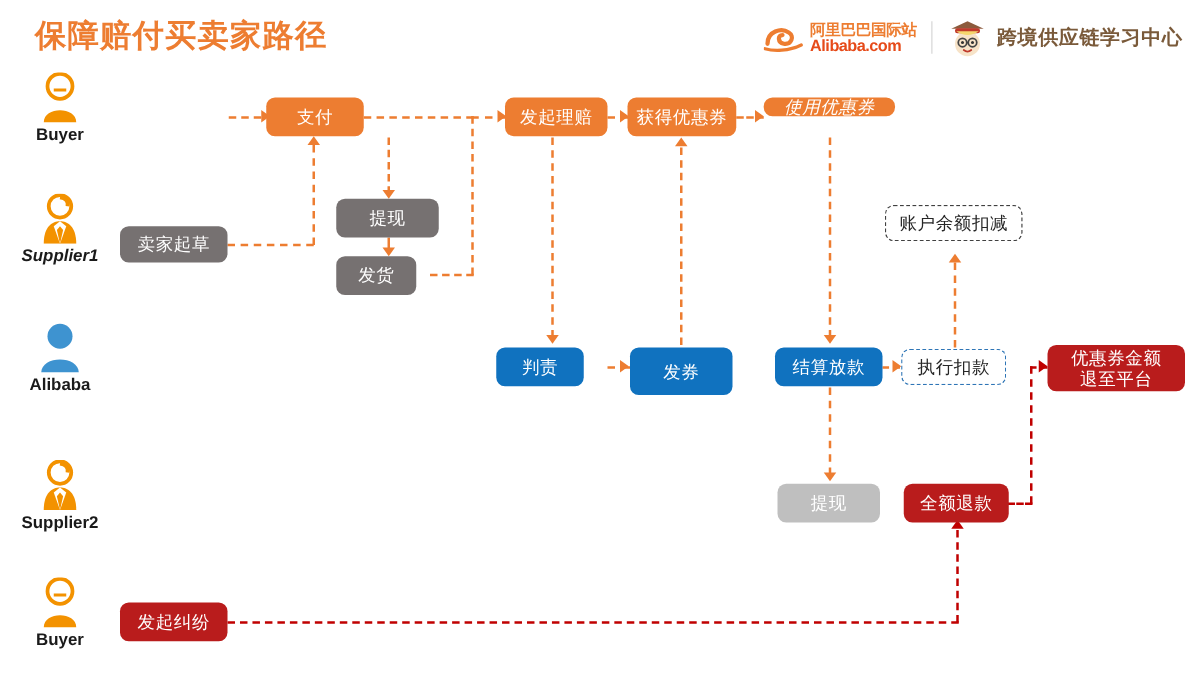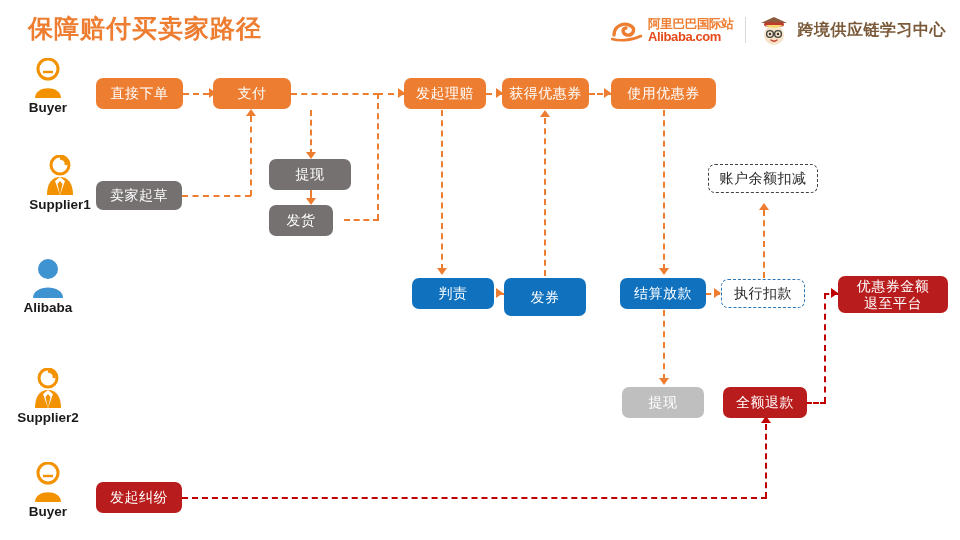--- a/index.html
+++ b/index.html
@@ -102,21 +102,21 @@
     <div class="av">
       <svg width="92" height="40" viewBox="0 0 92 40">
         <circle cx="46" cy="11" r="10" fill="none" stroke="#F39200" stroke-width="3"></circle>
         <line x1="41" y1="14" x2="51" y2="14" stroke="#F39200" stroke-width="2.4"></line>
         <path d="M33 40 C33 27, 59 27, 59 40 Z" fill="#F39200"></path>
       </svg>
     </div>
     <div class="nm">Buyer</div>
   </div>
 
-  <div class="actor" style="left:14px; top:155px;">
+  <div class="actor" style="left:2px; top:155px;font-style:italic;">
     <div class="av">
       <svg width="92" height="40" viewBox="0 0 92 40">
         <circle cx="46" cy="10" r="9" fill="none" stroke="#F39200" stroke-width="3"></circle>
         <path d="M46 3 q7 1 6 7" fill="none" stroke="#F39200" stroke-width="3"></path>
         <path d="M33 40 C33 26, 40 22, 46 22 C52 22, 59 26, 59 40 Z" fill="#F39200"></path>
         <path d="M46 22 L41 26 L46 40 L51 26 Z" fill="#fff"></path>
         <path d="M46 26 L43.5 29 L46 40 L48.5 29 Z" fill="#F39200"></path>
       </svg>
     </div>
     <div class="nm">Supplier1</div>
@@ -205,51 +205,48 @@
 
   <div class="seg h-r" style="left:806px; top:402px; width:20px;"></div>
   <div class="seg v-r" style="left:824px; top:293px; height:110px;"></div>
   <div class="seg h-r" style="left:824px; top:293px; width:14px;"></div>
   <div class="arw arw-r-r" style="left:831px; top:288px;"></div>
 
   <div class="seg h-r" style="left:182px; top:497px; width:585px;"></div>
   <div class="seg v-r" style="left:765px; top:424px; height:74px;"></div>
   <div class="arw arw-u-r" style="left:761px; top:416px;"></div>
 
-  <div class="node n-orange" style="left:96px; top:78px; width:87px; height:31px;">
-    <span>直接下单</span>
-  </div>
   <div class="node n-orange" style="left:213px; top:78px; width:78px; height:31px;">
     <span>支付</span>
   </div>
   <div class="node n-orange" style="left:404px; top:78px; width:82px; height:31px;">
     <span>发起理赔</span>
   </div>
   <div class="node n-orange" style="left:502px; top:78px; width:87px; height:31px;">
     <span>获得优惠券</span>
   </div>
-  <div class="node n-orange" style="left:611px; top:78px; width:105px; height:31px;">
+  <div class="node n-orange" style="left:611px; top:78px; width:105px; height:15px;font-style:italic;">
     <span>使用优惠券</span>
   </div>
 
   <div class="node n-gray" style="left:96px; top:181px; width:86px; height:29px;">
     <span>卖家起草</span>
   </div>
   <div class="node n-gray" style="left:269px; top:159px; width:82px; height:31px;">
     <span>提现</span>
   </div>
   <div class="node n-gray" style="left:269px; top:205px; width:64px; height:31px;">
     <span>发货</span>
   </div>
 
   <div class="node n-dash-dark" style="left:708px; top:164px; width:110px; height:29px;">
     <span>账户余额扣减</span>
   </div>
 
-  <div class="node n-blue" style="left:412px; top:278px; width:82px; height:31px;">
+  <div class="node n-blue" style="left:397px; top:278px; width:70px; height:31px;">
     <span>判责</span>
   </div>
   <div class="node n-blue" style="left:504px; top:278px; width:82px; height:38px;">
     <span>发券</span>
   </div>
   <div class="node n-blue" style="left:620px; top:278px; width:86px; height:31px;">
     <span>结算放款</span>
   </div>
   <div class="node n-dash-blue" style="left:721px; top:279px; width:84px; height:29px;">
     <span>执行扣款</span>

